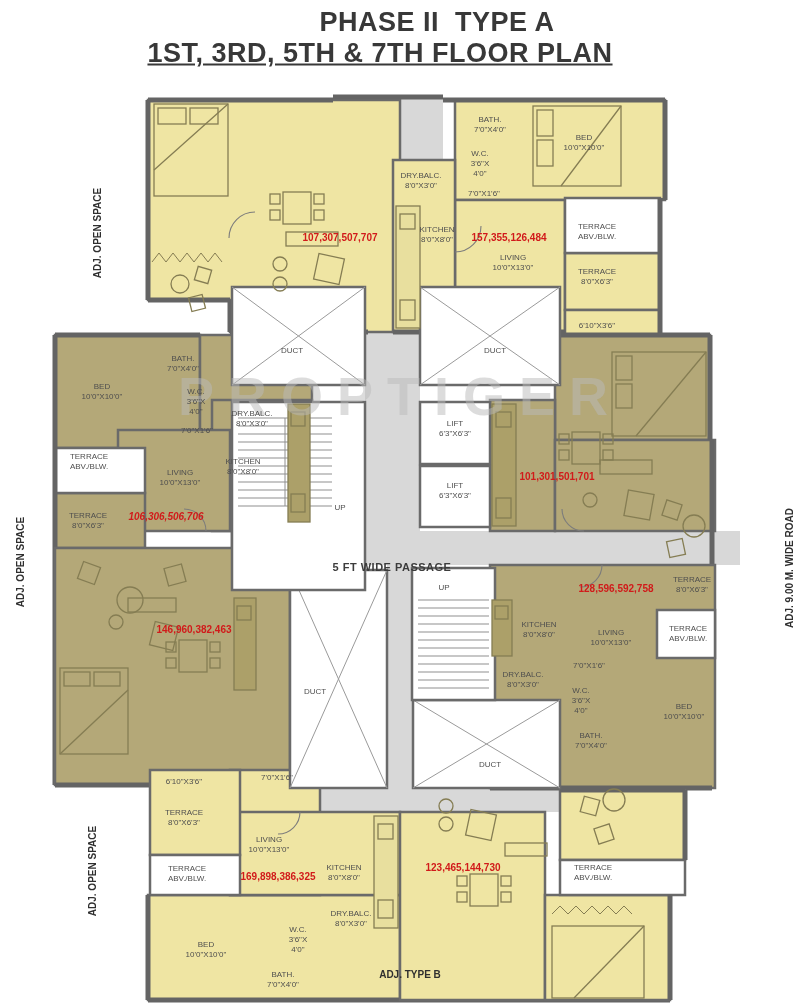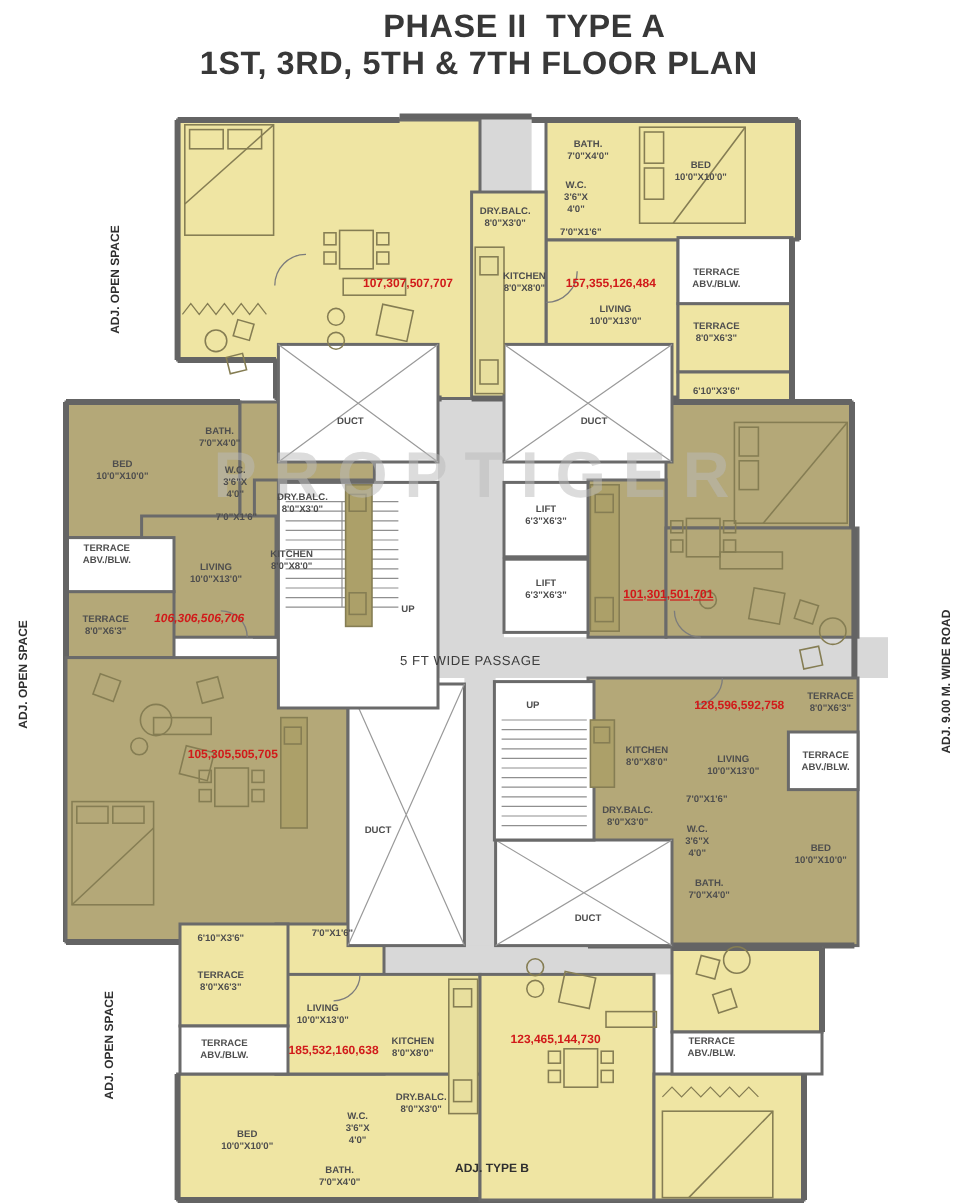--- a/index.html
+++ b/index.html
@@ -9,27 +9,27 @@
   svg{position:absolute;left:0;top:0;z-index:1;}
   .fg{fill:#d8d8d8;}
   .ry{fill:#efe5a3;stroke:#6a6a6a;stroke-width:2.5;}
   .rk{fill:#b4a878;stroke:#6a6a6a;stroke-width:2.5;}
   .rw{fill:#ffffff;stroke:#6a6a6a;stroke-width:2.5;}
   .xln{stroke:#9a9a9a;stroke-width:1;fill:none;}
   .tread{stroke:#8f8f8f;stroke-width:1;fill:none;}
   .wall5{stroke:#646464;stroke-width:5;fill:none;}
   .door{stroke:#7c7c7c;stroke-width:1.1;fill:none;}
   #labels{position:absolute;inset:0;z-index:5;}
-  .room-label{position:absolute;transform:translate(-50%,-50%);font-size:8px;font-weight:bold;
+  .room-label{position:absolute;transform:translate(-50%,-50%);font-size:8px;font-weight:normal;
       color:#4e4e4e;text-align:center;line-height:1.22;}
   .room-label span{display:block;}
   .unit-number{position:absolute;transform:translate(-50%,-50%);font-size:10px;font-weight:bold;
       color:#d11a1a;white-space:nowrap;}
-  .passage-label{position:absolute;transform:translate(-50%,-50%);font-size:11px;font-weight:normal;
-      color:#3c3c3c;letter-spacing:.5px;white-space:nowrap;}
+  .passage-label{position:absolute;transform:translate(-50%,-50%);font-size:11px;font-weight:bold;
+      color:#3c3c3c;letter-spacing:.5px;white-space:nowrap;margin-top:16px;}
   .side-label{position:absolute;font-size:10px;font-weight:bold;color:#2f2f2f;white-space:nowrap;z-index:6;}
   .vert{transform:translate(-50%,-50%) rotate(-90deg);}
   .horiz{transform:translate(-50%,-50%);}
   #title{position:absolute;left:0;top:0;width:100%;z-index:6;}
   .title-line{position:absolute;transform:translate(-50%,-50%);font-weight:bold;font-size:27px;
       color:#383838;letter-spacing:.5px;white-space:nowrap;}
   #watermark{position:absolute;left:400px;top:396px;transform:translate(-50%,-50%);z-index:4;
       font-size:54px;font-weight:bold;letter-spacing:14px;color:rgba(185,185,185,.5);white-space:nowrap;}
 </style>
 </head>
@@ -252,21 +252,21 @@
     <path class="door" d="M562,509 A22,22 0 0 0 584,531"></path>
     <path class="door" d="M580,587 A22,22 0 0 0 602,565"></path>
     <path class="door" d="M278,834 A22,22 0 0 0 300,812"></path>
   </g>
 </svg>
 
 <div id="watermark">PROPTIGER</div>
 
 <div id="title">
   <div class="title-line" style="left:437px;top:22px;">PHASE II &nbsp;TYPE A</div>
-  <div class="title-line" style="left:399px;top:53px;">1ST, 3RD, 5TH &amp; 7TH FLOOR PLAN</div>
+  <div class="title-line" style="left:380px;top:53px;text-decoration:underline;">1ST, 3RD, 5TH &amp; 7TH FLOOR PLAN</div>
 </div>
 
 <div class="side-label vert" style="left:97px;top:233px;">ADJ. OPEN SPACE</div>
 <div class="side-label vert" style="left:20px;top:562px;">ADJ. OPEN SPACE</div>
 <div class="side-label vert" style="left:92px;top:871px;">ADJ. OPEN SPACE</div>
 <div class="side-label vert" style="left:789px;top:568px;">ADJ. 9.00 M. WIDE ROAD</div>
 <div class="side-label horiz" style="left:410px;top:974px;">ADJ. TYPE B</div>
 
 <div id="labels">
       <div class="unit-number" style="left: 340px; top: 237px;">107,307,507,707</div>
@@ -302,21 +302,21 @@
         <span>TERRACE</span>
         <span>ABV./BLW.</span>
       </div>
       <div class="room-label" style="left: 597px; top: 277px; width: 70px;">
         <span>TERRACE</span>
         <span>8'0"X6'3"</span>
       </div>
       <div class="room-label" style="left: 597px; top: 326px; width: 70px;">
         <span>6'10"X3'6"</span>
       </div>
-      <div class="unit-number" style="left: 557px; top: 496px; text-decoration: underline;">101,301,501,701</div>
+      <div class="unit-number" style="left: 557px; top: 476px;">101,301,501,701</div>
       <div class="unit-number" style="left: 616px; top: 588px;">128,596,592,758</div>
       <div class="room-label" style="left: 692px; top: 585px; width: 60px;">
         <span>TERRACE</span>
         <span>8'0"X6'3"</span>
       </div>
       <div class="room-label" style="left: 539px; top: 630px; width: 60px;">
         <span>KITCHEN</span>
         <span>8'0"X8'0"</span>
       </div>
       <div class="room-label" style="left: 611px; top: 638px; width: 70px;">
@@ -375,40 +375,40 @@
       </div>
       <div class="room-label" style="left: 180px; top: 478px; width: 70px;">
         <span>LIVING</span>
         <span>10'0"X13'0"</span>
       </div>
       <div class="unit-number" style="left: 166px; top: 516px; font-style: italic;">106,306,506,706</div>
       <div class="room-label" style="left: 88px; top: 521px; width: 60px;">
         <span>TERRACE</span>
         <span>8'0"X6'3"</span>
       </div>
-      <div class="unit-number" style="left: 194px; top: 629px;">105,305,505,705</div>
+      <div class="unit-number" style="left: 194px; top: 629px;">146,960,382,463</div>
       <div class="room-label" style="left: 277px; top: 778px; width: 60px;">
         <span>7'0"X1'6"</span>
       </div>
       <div class="room-label" style="left: 184px; top: 782px; width: 70px;">
         <span>6'10"X3'6"</span>
       </div>
       <div class="room-label" style="left: 184px; top: 818px; width: 60px;">
         <span>TERRACE</span>
         <span>8'0"X6'3"</span>
       </div>
       <div class="room-label" style="left: 187px; top: 874px; width: 70px;">
         <span>TERRACE</span>
         <span>ABV./BLW.</span>
       </div>
       <div class="room-label" style="left: 269px; top: 845px; width: 70px;">
         <span>LIVING</span>
         <span>10'0"X13'0"</span>
       </div>
-      <div class="unit-number" style="left: 278px; top: 876px;">185,532,160,638</div>
+      <div class="unit-number" style="left: 278px; top: 876px;">169,898,386,325</div>
       <div class="room-label" style="left: 344px; top: 873px; width: 60px;">
         <span>KITCHEN</span>
         <span>8'0"X8'0"</span>
       </div>
       <div class="room-label" style="left: 351px; top: 919px; width: 64px;">
         <span>DRY.BALC.</span>
         <span>8'0"X3'0"</span>
       </div>
       <div class="room-label" style="left: 298px; top: 940px; width: 34px;">
         <span>W.C.</span>

